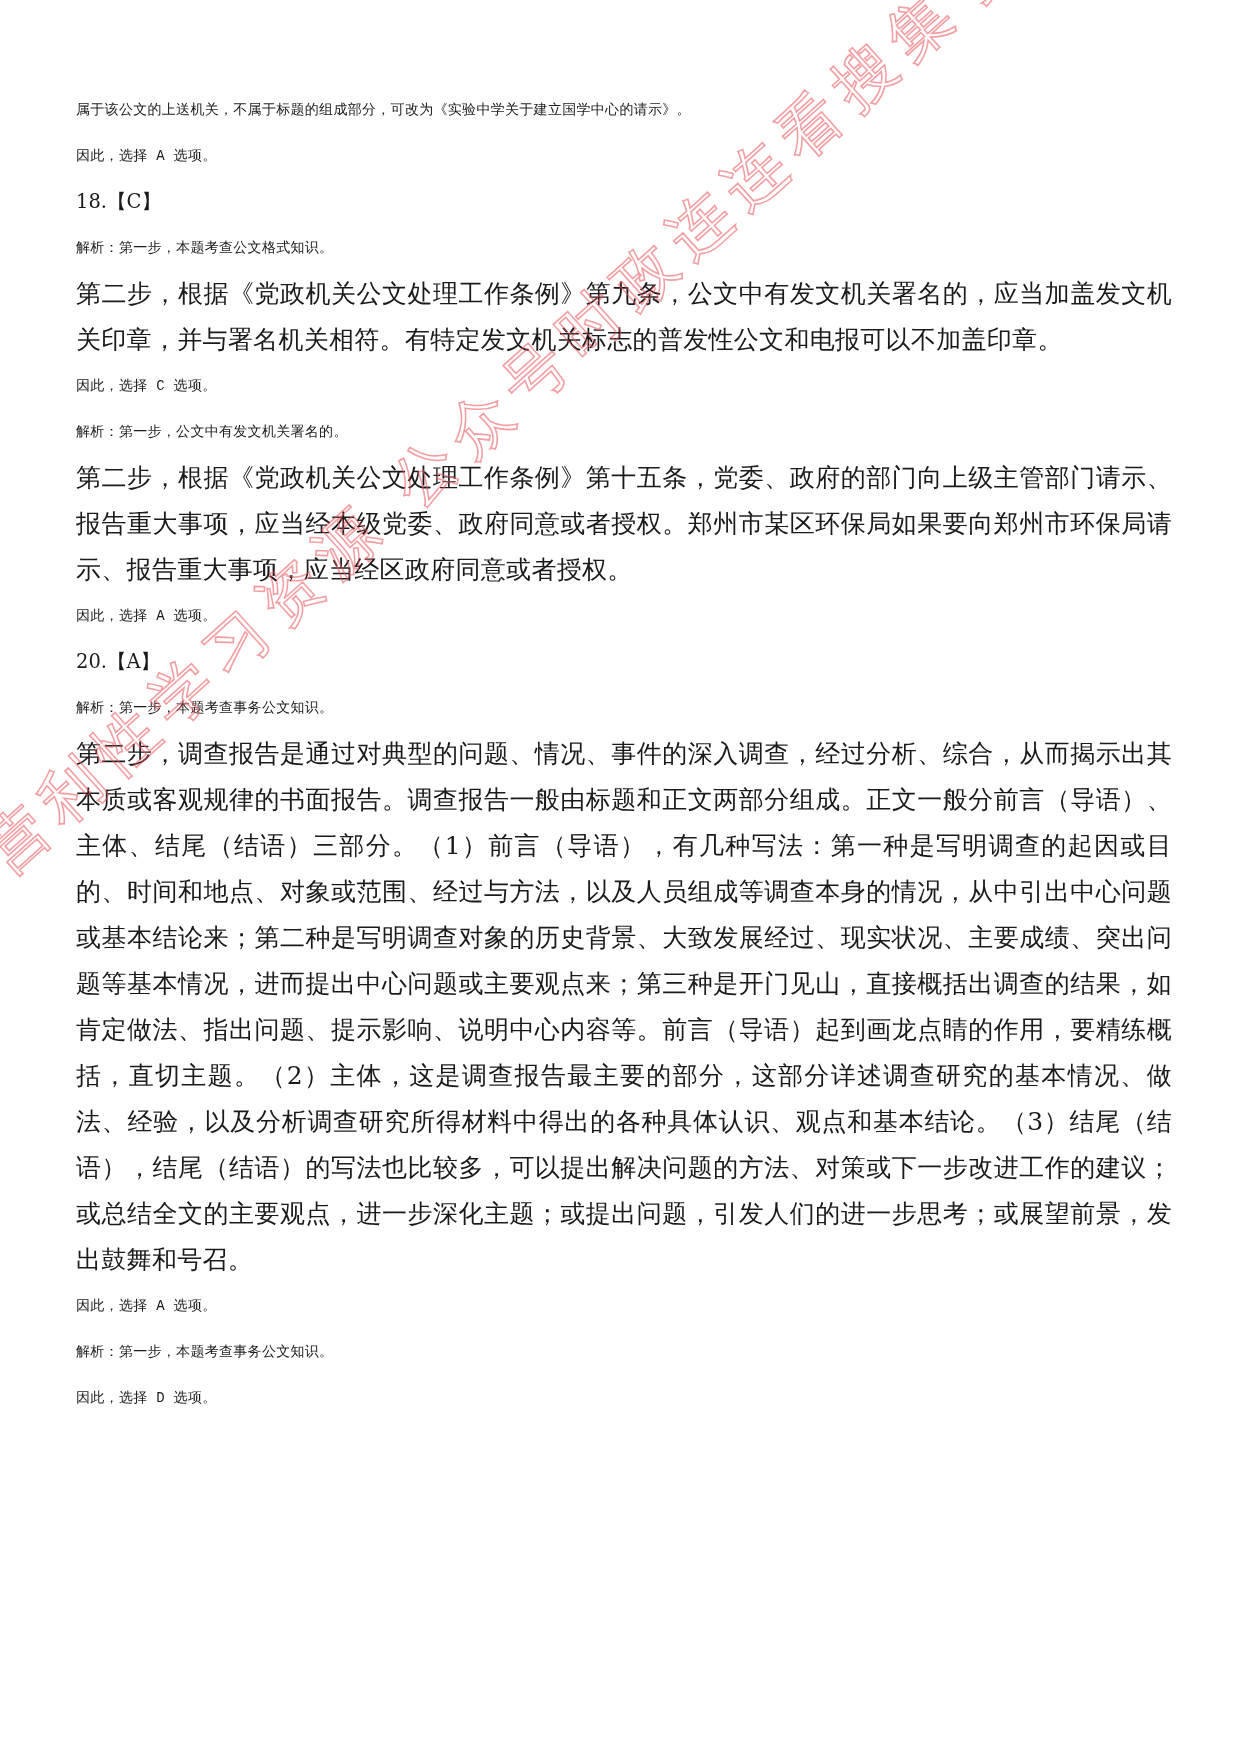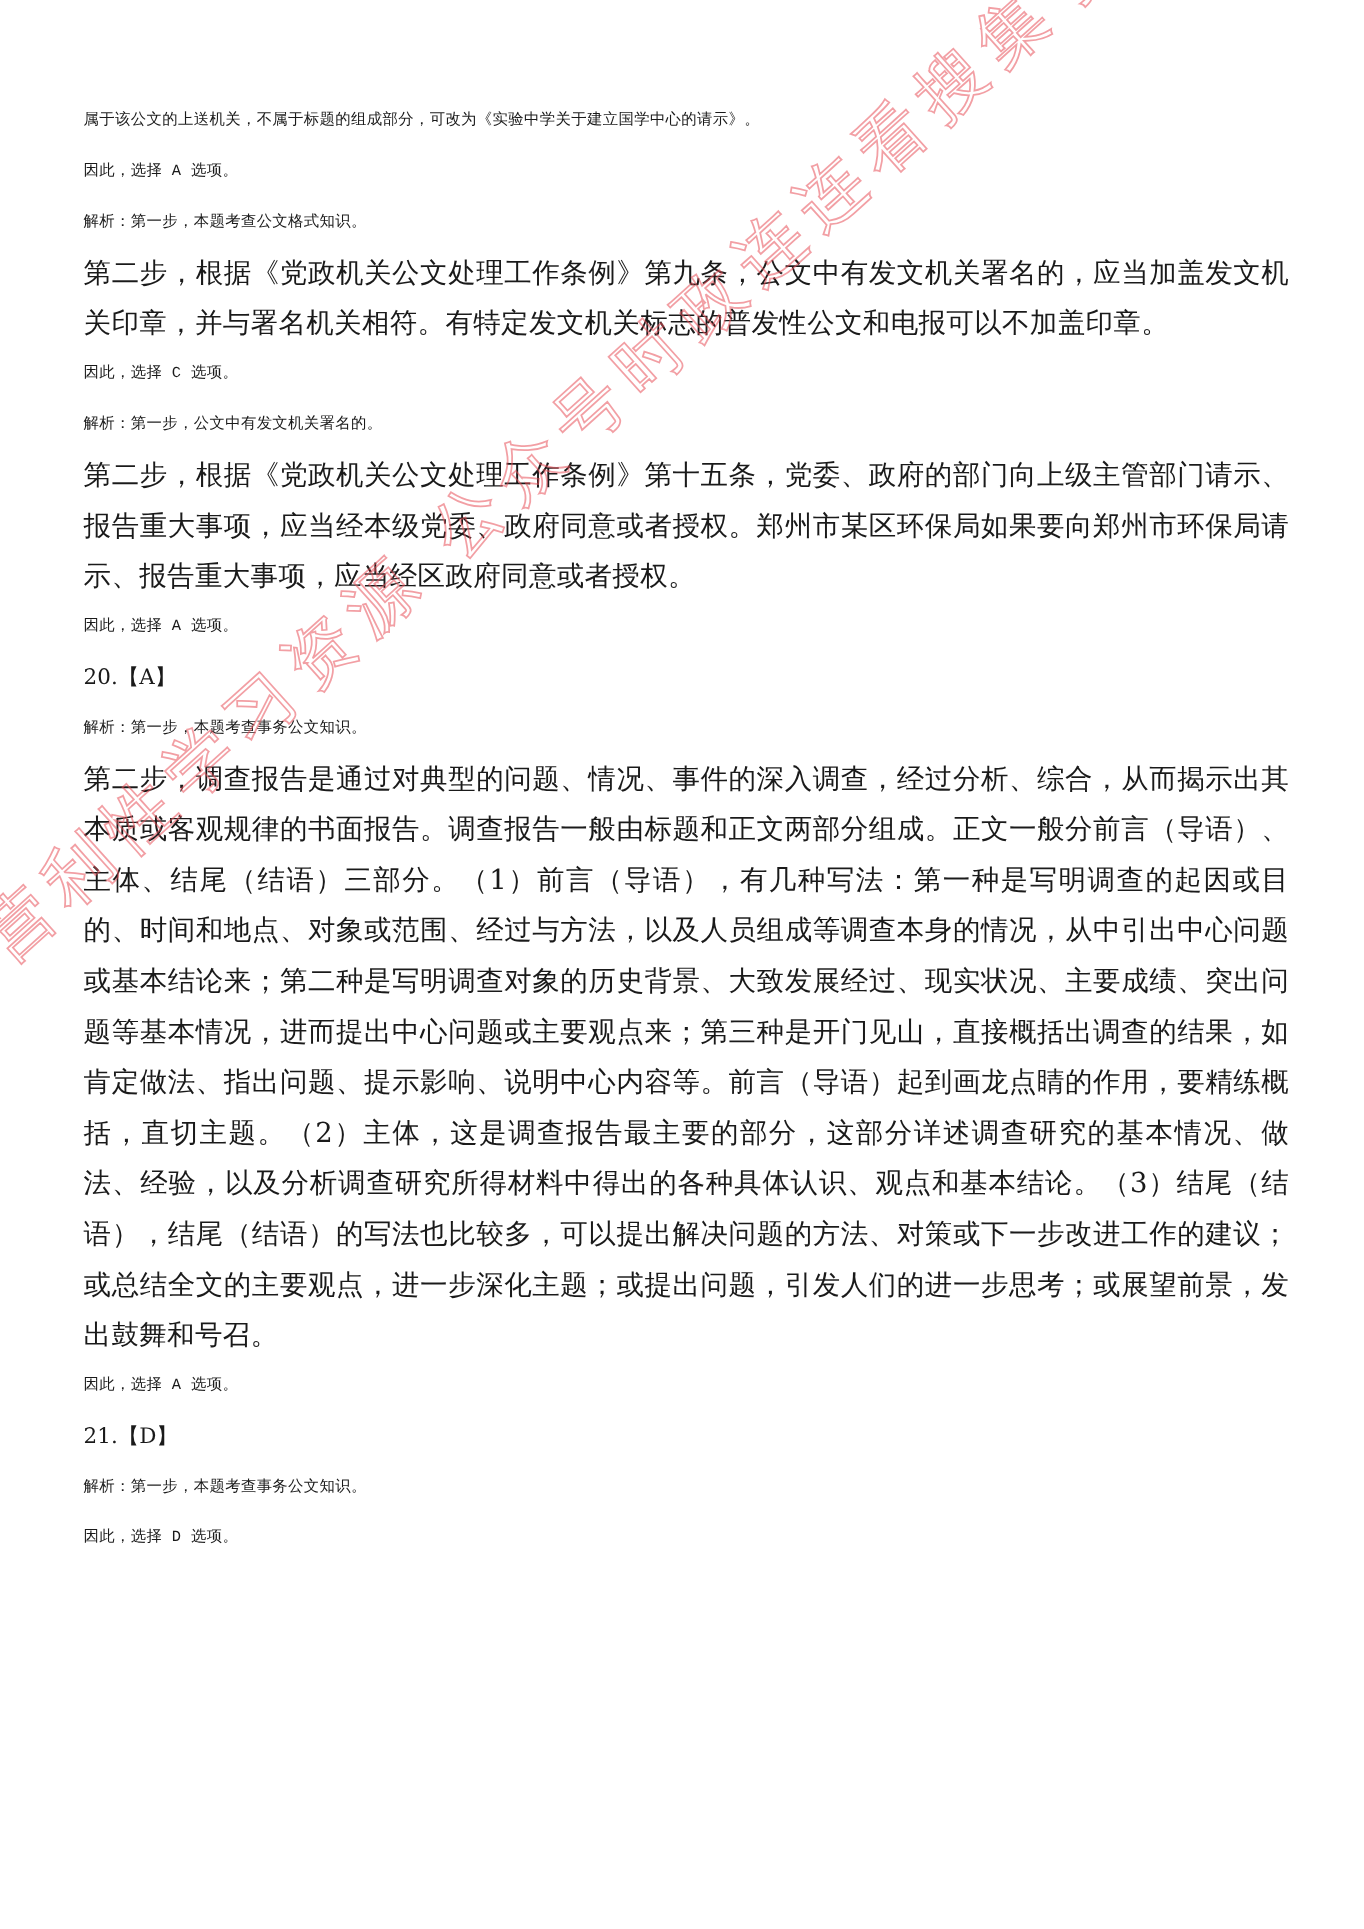--- a/index.html
+++ b/index.html
@@ -74,20 +74,23 @@
 </head>
 <body>
 
 <div class="page">
   <div class="content">
 
     <div class="line">属于该公文的上送机关，不属于标题的组成部分，可改为《实验中学关于建立国学中心的请示》。</div>
     <div class="line">因此，选择 A 选项。</div>
 
     <div>
+      <div class="answer-head">
+        <span>18.</span><span>【C】</span>
+      </div>
       <div class="line">解析：第一步，本题考查公文格式知识。</div>
       <div class="para">第二步，根据《党政机关公文处理工作条例》第九条，公文中有发文机关署名的，应当加盖发文机关印章，并与署名机关相符。有特定发文机关标志的普发性公文和电报可以不加盖印章。</div>
       <div class="line">因此，选择 C 选项。</div>
     </div>
 
     <div>
       <div class="line">解析：第一步，公文中有发文机关署名的。</div>
       <div class="para">第二步，根据《党政机关公文处理工作条例》第十五条，党委、政府的部门向上级主管部门请示、报告重大事项，应当经本级党委、政府同意或者授权。郑州市某区环保局如果要向郑州市环保局请示、报告重大事项，应当经区政府同意或者授权。</div>
       <div class="line">因此，选择 A 选项。</div>
     </div>
@@ -95,23 +98,20 @@
     <div>
       <div class="answer-head">
         <span>20.</span><span>【A】</span>
       </div>
       <div class="line">解析：第一步，本题考查事务公文知识。</div>
       <div class="para">第二步，调查报告是通过对典型的问题、情况、事件的深入调查，经过分析、综合，从而揭示出其本质或客观规律的书面报告。调查报告一般由标题和正文两部分组成。正文一般分前言（导语）、主体、结尾（结语）三部分。（1）前言（导语），有几种写法：第一种是写明调查的起因或目的、时间和地点、对象或范围、经过与方法，以及人员组成等调查本身的情况，从中引出中心问题或基本结论来；第二种是写明调查对象的历史背景、大致发展经过、现实状况、主要成绩、突出问题等基本情况，进而提出中心问题或主要观点来；第三种是开门见山，直接概括出调查的结果，如肯定做法、指出问题、提示影响、说明中心内容等。前言（导语）起到画龙点睛的作用，要精练概括，直切主题。（2）主体，这是调查报告最主要的部分，这部分详述调查研究的基本情况、做法、经验，以及分析调查研究所得材料中得出的各种具体认识、观点和基本结论。（3）结尾（结语），结尾（结语）的写法也比较多，可以提出解决问题的方法、对策或下一步改进工作的建议；或总结全文的主要观点，进一步深化主题；或提出问题，引发人们的进一步思考；或展望前景，发出鼓舞和号召。</div>
       <div class="line">因此，选择 A 选项。</div>
     </div>
 
     <div>
-      <div class="answer-head">
-        <span>21.</span><span>【D】</span>
-      </div>
       <div class="line">解析：第一步，本题考查事务公文知识。</div>
       <div class="line">因此，选择 D 选项。</div>
     </div>
 
 
   </div>
 
   <div class="watermark">
     <div class="watermark-text">非营利性学习资源 公众号时政连连看搜集于网络</div>
   </div>

